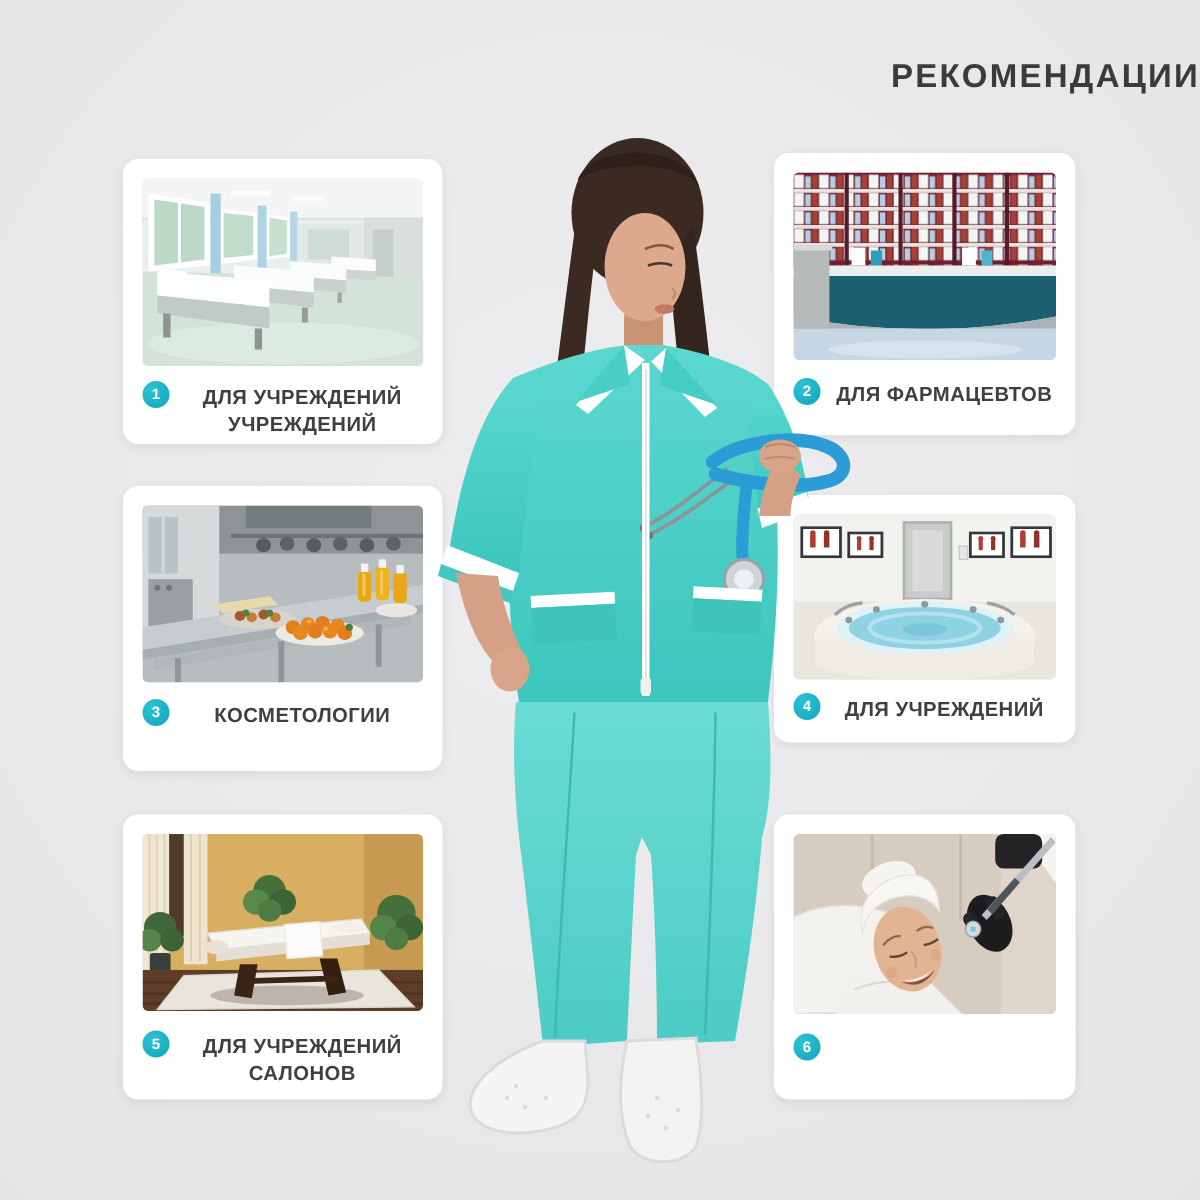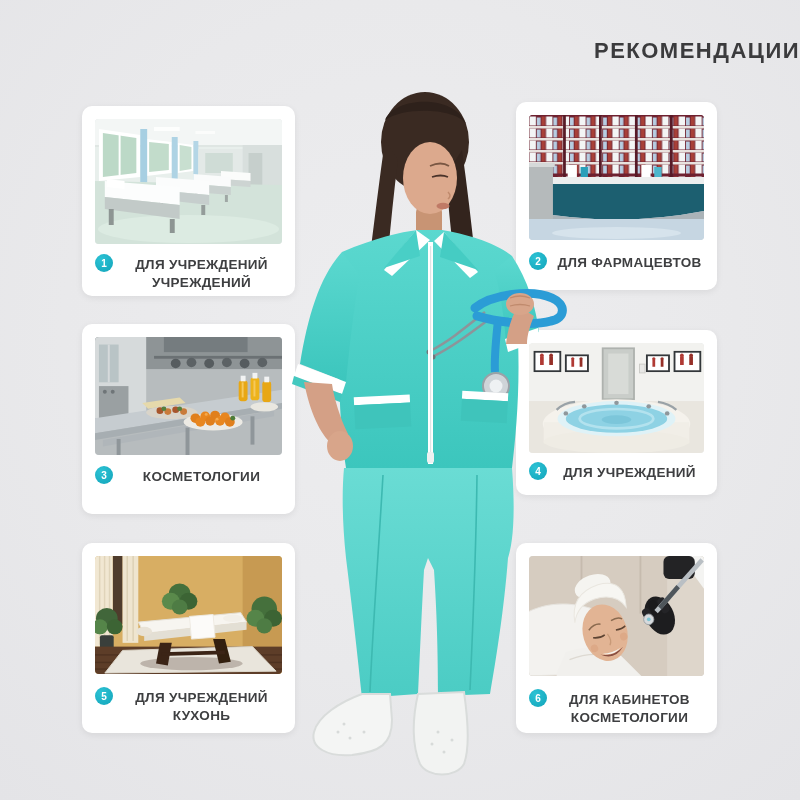--- a/index.html
+++ b/index.html
@@ -313,21 +313,21 @@
         <polygon points="44,70 148,60 154,70 50,82" fill="#f7f5f0" stroke="#e4e0d6"></polygon>
         <polygon points="96,64 120,62 122,86 98,88" fill="#fcfbf9" stroke="#eeeae2"></polygon>
         <ellipse cx="140" cy="66" rx="10" ry="4" fill="#f2efe8"></ellipse>
         <ellipse cx="50" cy="80" rx="8" ry="5" fill="#e8e2d6"></ellipse>
       </svg>
     </div>
     <div class="caption">
       <div class="num">5</div>
       <div class="cap">
         <span>ДЛЯ УЧРЕЖДЕНИЙ</span>
-        <span>КУХОНЬ</span>
+        <span>САЛОНОВ</span>
       </div>
     </div>
   </div>
 
   <div class="card c6 left">
     <div class="photo">
       <svg viewBox="0 0 190 125" preserveAspectRatio="none">
         <rect width="190" height="125" fill="#d6ccc0"></rect>
         <rect x="150" y="0" width="40" height="125" fill="#ded6cb"></rect>
         <rect x="56" y="0" width="2" height="60" fill="#c6bbae"></rect>
@@ -358,24 +358,20 @@
           <rect x="146" y="46" width="9" height="17" rx="4" fill="#242427"></rect>
         </g>
         <line x1="188" y1="4" x2="138" y2="58" stroke="#b9bfc4" stroke-width="5"></line>
         <line x1="162" y1="32" x2="142" y2="54" stroke="#4f565b" stroke-width="5"></line>
         <circle cx="130" cy="66" r="5.5" fill="#d7dadd" stroke="#9aa0a4"></circle>
         <circle cx="130" cy="66" r="2" fill="#7fc6d4"></circle>
       </svg>
     </div>
     <div class="caption">
       <div class="num">6</div>
-      <div class="cap">
-        <span>ДЛЯ КАБИНЕТОВ</span>
-        <span>КОСМЕТОЛОГИИ</span>
-      </div>
     </div>
   </div>
 
   <svg class="figure" viewBox="0 0 295 715">
     <defs>
       <linearGradient id="gJ" x1="0" y1="0" x2="0" y2="1">
         <stop offset="0" stop-color="#5bd8cf"></stop>
           <stop offset="1" stop-color="#3cc6bd"></stop>
       </linearGradient>
       <linearGradient id="gP" x1="0" y1="0" x2="0" y2="1">

